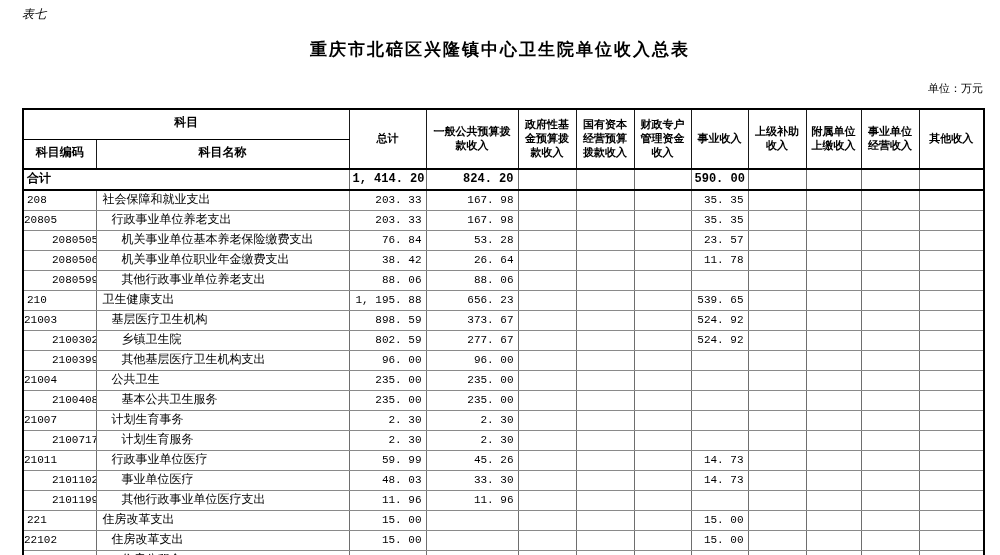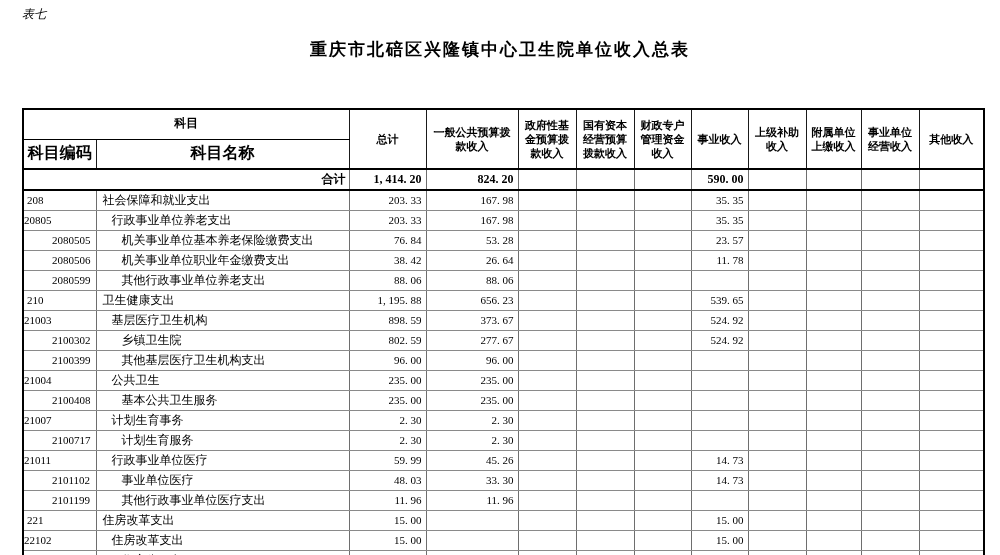--- a/index.html
+++ b/index.html
@@ -5,21 +5,21 @@
   html, body {
     margin: 0;
     padding: 0;
     background: #ffffff;
     width: 1000px;
     height: 555px;
     overflow: hidden;
     font-family: "Liberation Serif", "DejaVu Serif", serif;
     color: #000;
   }
-  .page { position: relative; width: 1000px; height: 555px; }
+  .page { position: relative; width: 1000px; height: 555px; font-family: Liberation Mono, monospace; }
 
   .corner-label {
     position: absolute;
     left: 22px; top: 6px;
     font-size: 12px;
     font-style: italic;
   }
   .doc-title {
     position: absolute;
     left: 0; right: 0; top: 38px;
@@ -51,21 +51,21 @@
     text-align: center;
     vertical-align: middle;
     font-size: 11px;
     line-height: 1.3;
     padding: 0 2px;
     overflow: hidden;
   }
   .income-table thead tr.hrow1 { height: 30px; }
   .income-table thead tr.hrow2 { height: 30px; }
   .income-table th.subject-group { font-size: 12px; }
-  .income-table th.subject-sub { font-size: 16px; }
+  .income-table th.subject-sub { font-size: 12px; }
   .income-table thead th { border-bottom-color: #000; }
 
   .income-table td {
     border: 1px solid;
     border-top-color: #8a8a8a;
     border-bottom-color: #8a8a8a;
     border-left-color: #6e6e6e;
     border-right-color: #6e6e6e;
     padding: 0 3px;
     height: 19px;
@@ -84,31 +84,32 @@
   .income-table td.nm.l1 { padding-left: 6px; }
   .income-table td.nm.l2 { padding-left: 15px; }
   .income-table td.nm.l3 { padding-left: 25px; }
 
   .income-table tr.total-row td {
     font-weight: bold;
     font-size: 12px;
     border-top: 2px solid #000;
     border-bottom: 2px solid #000;
   }
-  .income-table td.total-label { text-align: right; }
+  .income-table td.total-label { text-align: left; }
 </style>
 </head>
 <body>
 
 <div class="page">
 
   <div class="corner-label">表七</div>
 
   <h1 class="doc-title">重庆市北碚区兴隆镇中心卫生院单位收入总表</h1>
 
+  <div class="unit-note">单位：万元</div>
 
   <table class="income-table">
     <colgroup>
       <col style="width:73px">
         <col style="width:253px">
         <col style="width:77px">
         <col style="width:92px">
       <col style="width:58px">
         <col style="width:58px">
         <col style="width:57px">

